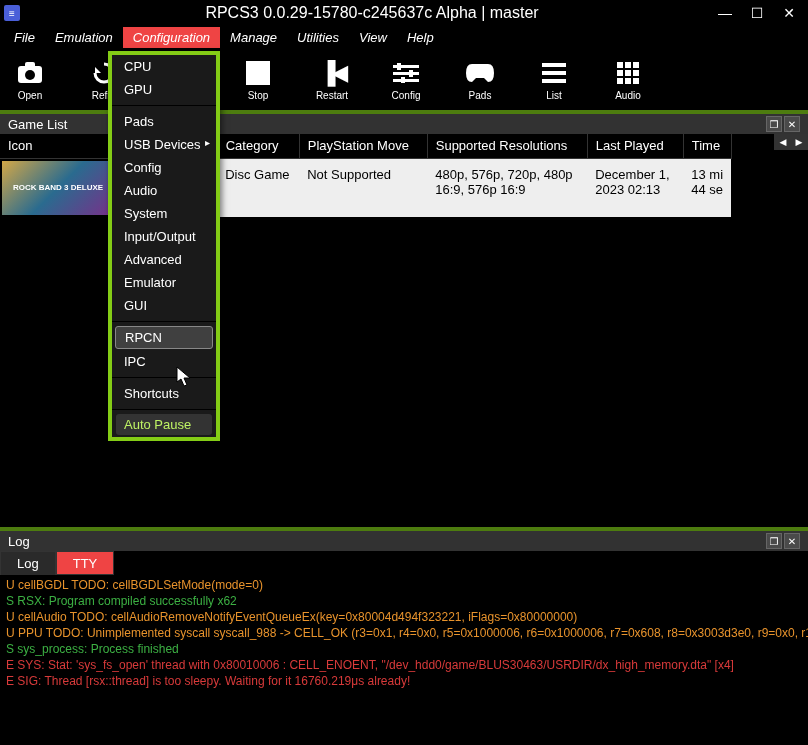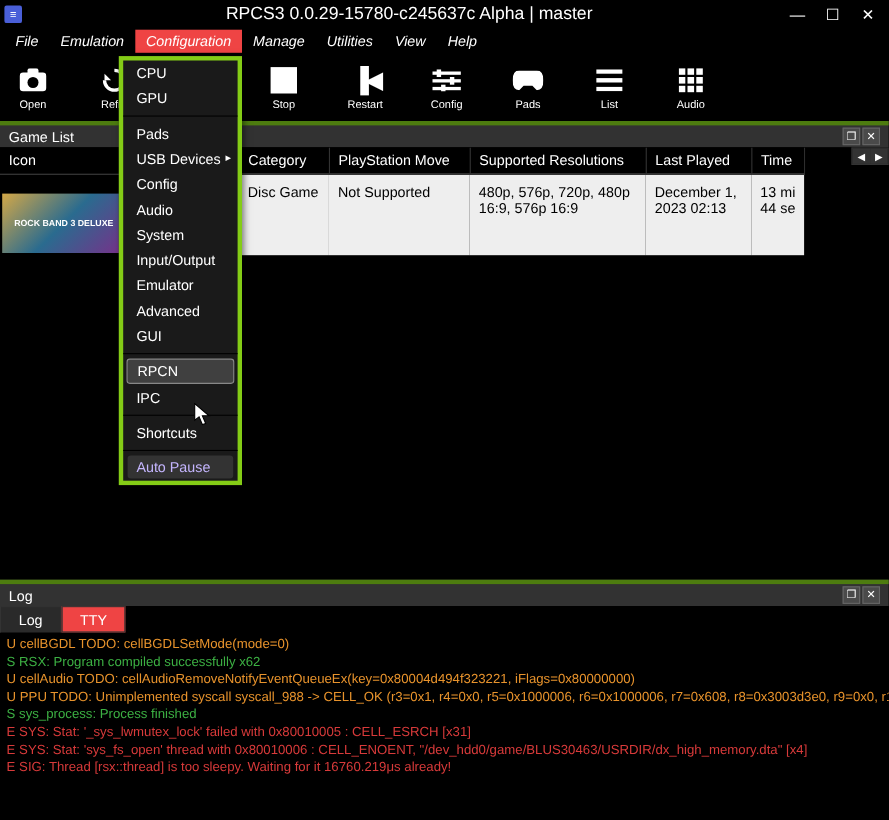--- a/index.html
+++ b/index.html
@@ -17,40 +17,40 @@
 .tool-icon { width: 28px; height: 26px; display: flex; align-items: center; justify-content: center; font-size: 20px; }
 .tool-label { font-size: 10px; }
 .panel-header { height: 24px; background: #323232; display: flex; align-items: center; padding: 0 8px; font-size: 13px; border-top: 4px solid #4d7c0f; }
 .panel-header-btns { margin-left: auto; display: flex; gap: 2px; }
 .panel-hbtn { width: 16px; height: 16px; background: #4a4a4a; border: 1px solid #666; display: flex; align-items: center; justify-content: center; font-size: 10px; }
 .game-table { width: 100%; border-collapse: collapse; }
 .game-table th { background: #000; text-align: left; padding: 4px 8px; font-weight: normal; font-size: 13px; border-right: 1px solid #333; border-bottom: 1px solid #333; height: 24px; }
 .game-table td { background: #eee; color: #000; padding: 8px; font-size: 13px; vertical-align: top; }
 .game-row td { height: 58px; }
 .game-icon-cell { width: 100px; padding: 2px !important; background: #000 !important; }
-.game-icon-img { width: 112px; height: 54px; background: linear-gradient(135deg,#d4a847 0%,#2a6b8f 50%,#7a2f8a 100%); position: relative; display: flex; align-items: center; justify-content: center; margin-top: 15px; }
+.game-icon-img { width: 112px; height: 54px; background: linear-gradient(135deg,#d4a847 0%,#2a6b8f 50%,#7a2f8a 100%); position: relative; display: flex; align-items: center; justify-content: center; }
 .game-icon-text { font-size: 8px; color: #fff; text-align: center; font-weight: bold; }
 .game-area { height: 393px; background: #000; display: flex; flex-direction: row; }
 .game-scroll { height: 340px; overflow: hidden; }
 .hscroll { height: 16px; background: #1a1a1a; display: flex; align-items: center; border: 1px solid #333; }
 .hscroll-arrow { width: 16px; height: 14px; background: #333; display: flex; align-items: center; justify-content: center; font-size: 9px; }
 .hscroll-track { flex: 1; height: 14px; position: relative; }
 .hscroll-thumb { position: absolute; left: 0; width: 55%; height: 100%; background: #555; }
 .log-tabs { height: 24px; display: flex; background: #000; }
 .log-tab { padding: 4px 16px; font-size: 13px; background: #ef4444; border: 1px solid #333; }
 .log-tab.active { background: #2a2a2a; border-bottom: none; }
 .log-content { padding: 2px 6px; font-family: "Consolas", monospace; font-size: 12px; line-height: 16px; background: #000; }
 .log-line { white-space: nowrap; }
 .log-orange { color: #e8932c; }
 .log-green { color: #3cb043; }
 .log-red { color: #d83a3a; }
 .dropdown { position: absolute; left: 108px; top: 51px; width: 112px; background: #1a1a1a; border: 4px solid #84cc16; box-shadow: 2px 2px 6px rgba(0,0,0,0.5); z-index: 100; }
 .dd-item { padding: 4px 12px; font-size: 13px; position: relative; }
 .dd-item.highlight { background: #404040; border: 1px solid #888; border-radius: 3px; margin: 1px 3px; padding: 3px 9px; }
-.dd-item.disabled { color: #c4b5fd; background: #333; border-radius: 3px; margin: 2px 4px; padding: 3px 8px; }
+.dd-item.disabled { color: #bef264; background: #333; border-radius: 3px; margin: 2px 4px; padding: 3px 8px; }
 .dd-item.has-sub::after { content: "▸"; position: absolute; right: 6px; font-size: 10px; }
 .dd-sep { height: 1px; background: #000; margin: 4px 0; }
 .cursor { position: absolute; left: 176px; top: 366px; z-index: 200; pointer-events: none; }
 .stop-icon { width: 24px; height: 24px; background: #fff; }
 .restart-ic { font-size: 22px; letter-spacing: -4px; }
 .config-ic svg, .pads-ic svg, .list-ic svg, .grid-ic svg { fill: #fff; }
 </style>
 </head>
 <body>
 
@@ -215,37 +215,36 @@
 <div class="log-tabs">
   <div class="log-tab active">Log</div>
   <div class="log-tab">TTY</div>
 </div>
 <div class="log-content" id="log-content">
     <div class="log-line log-orange">U cellBGDL TODO: cellBGDLSetMode(mode=0)</div>
     <div class="log-line log-green">S RSX: Program compiled successfully x62</div>
     <div class="log-line log-orange">U cellAudio TODO: cellAudioRemoveNotifyEventQueueEx(key=0x80004d494f323221, iFlags=0x80000000)</div>
     <div class="log-line log-orange">U PPU TODO: Unimplemented syscall syscall_988 -&gt; CELL_OK (r3=0x1, r4=0x0, r5=0x1000006, r6=0x1000006, r7=0x608, r8=0x3003d3e0, r9=0x0, r10=0x1000006)</div>
     <div class="log-line log-green">S sys_process: Process finished</div>
-    <div class="log-line log-red">E SYS: Stat: '_sys_lwmutex_lock' failed with 0x80010005 : CELL_ESRCH [x31]</div>
     <div class="log-line log-red">E SYS: Stat: 'sys_fs_open' thread with 0x80010006 : CELL_ENOENT, "/dev_hdd0/game/BLUS30463/USRDIR/dx_high_memory.dta" [x4]</div>
     <div class="log-line log-red">E SIG: Thread [rsx::thread] is too sleepy. Waiting for it 16760.219μs already!</div>
   </div>
 
 <div class="dropdown" id="dropdown">
     <div class="dd-item">CPU</div>
     <div class="dd-item">GPU</div>
     <div class="dd-sep"></div>
     <div class="dd-item">Pads</div>
     <div class="dd-item has-sub">USB Devices</div>
     <div class="dd-item">Config</div>
     <div class="dd-item">Audio</div>
     <div class="dd-item">System</div>
     <div class="dd-item">Input/Output</div>
+    <div class="dd-item">Advanced</div>
     <div class="dd-item">Emulator</div>
-    <div class="dd-item">Advanced</div>
     <div class="dd-item">GUI</div>
     <div class="dd-sep"></div>
     <div class="dd-item highlight">RPCN</div>
     <div class="dd-item">IPC</div>
     <div class="dd-sep"></div>
     <div class="dd-item">Shortcuts</div>
     <div class="dd-sep"></div>
     <div class="dd-item disabled">Auto Pause</div>
   </div>
 

